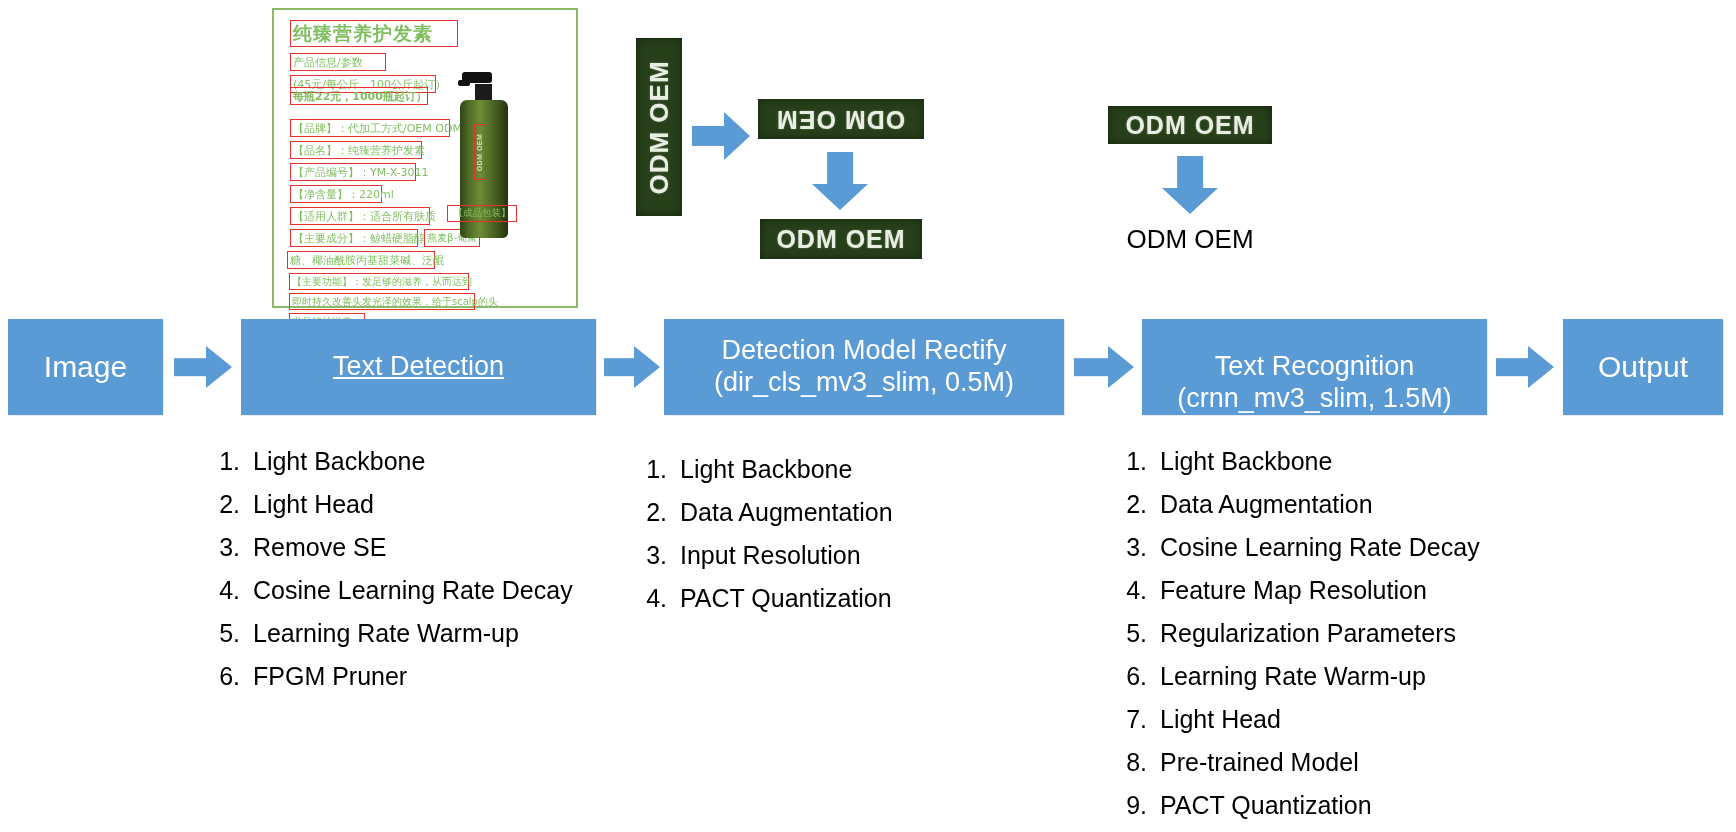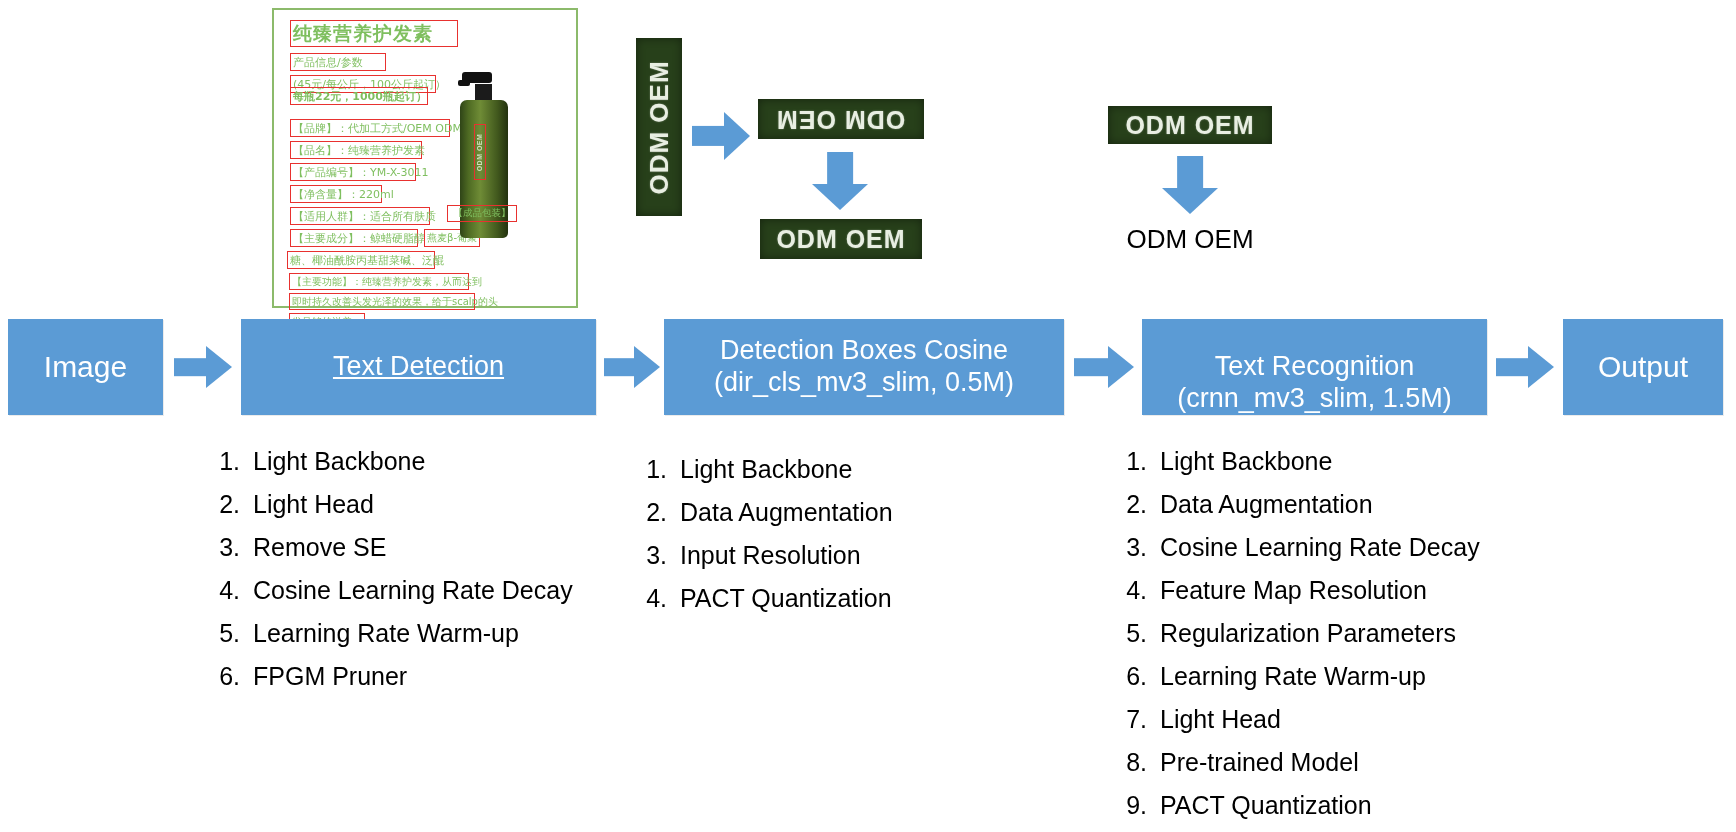--- a/index.html
+++ b/index.html
@@ -149,21 +149,21 @@
     <div class="ocr-line ocr-sm" style="left:16px;top:175px;width:92px;height:18px;text-align:center;">【净含量】：220ml</div>
 
     <div class="ocr-line ocr-sm" style="left:16px;top:197px;width:140px;height:18px;">【适用人群】：适合所有肤质</div>
 
     <div class="ocr-line ocr-sm" style="left:16px;top:219px;width:128px;height:18px;">【主要成分】：鲸蜡硬脂醇</div>
 
     <div class="ocr-line ocr-xs" style="left:150px;top:219px;width:56px;height:18px;">燕麦β-葡聚</div>
 
     <div class="ocr-line ocr-sm" style="left:13px;top:241px;width:148px;height:18px;">糖、椰油酰胺丙基甜菜碱、泛醌</div>
 
-    <div class="ocr-line ocr-xs" style="left:15px;top:263px;width:180px;height:17px;">【主要功能】：纯臻营养护发素，从而达到</div>
+    <div class="ocr-line ocr-xs" style="left:15px;top:263px;width:180px;height:17px;">【主要功能】：发足够的滋养，从而达到</div>
 
     <div class="ocr-line ocr-xs" style="left:15px;top:283px;width:186px;height:17px;">即时持久改善头发光泽的效果，给于scalp的头</div>
 
     <div class="ocr-line ocr-xs" style="left:15px;top:303px;width:76px;height:17px;">发足够的滋养</div>
 
     <div id="product-bottle">
       <div class="bottle-pumphead"></div>
       <div class="bottle-spout"></div>
       <div class="bottle-neck"></div>
       <div class="bottle-body"></div>
@@ -220,21 +220,21 @@
   <div class="pipe-box" id="box-detection">
     <div class="l1">Text Detection</div>
   </div>
 
   <div class="arrow-right" style="left:604px;top:346px;width:56px;height:42px;">
     <div class="shaft" style="width:32px;"></div>
     <div class="head" style="border-top-width:21px;border-bottom-width:21px;border-left-width:26px;"></div>
   </div>
 
   <div class="pipe-box" id="box-rectify">
-    <div class="l1">Detection Boxes Cosine</div>
+    <div class="l1">Detection Model Rectify</div>
     <div class="l2">(dir_cls_mv3_slim, 0.5M)</div>
   </div>
 
   <div class="arrow-right" style="left:1074px;top:346px;width:60px;height:42px;">
     <div class="shaft" style="width:36px;"></div>
     <div class="head" style="border-top-width:21px;border-bottom-width:21px;border-left-width:26px;"></div>
   </div>
 
   <div class="pipe-box" id="box-recognition">
     <div class="l1">Text Recognition</div>

